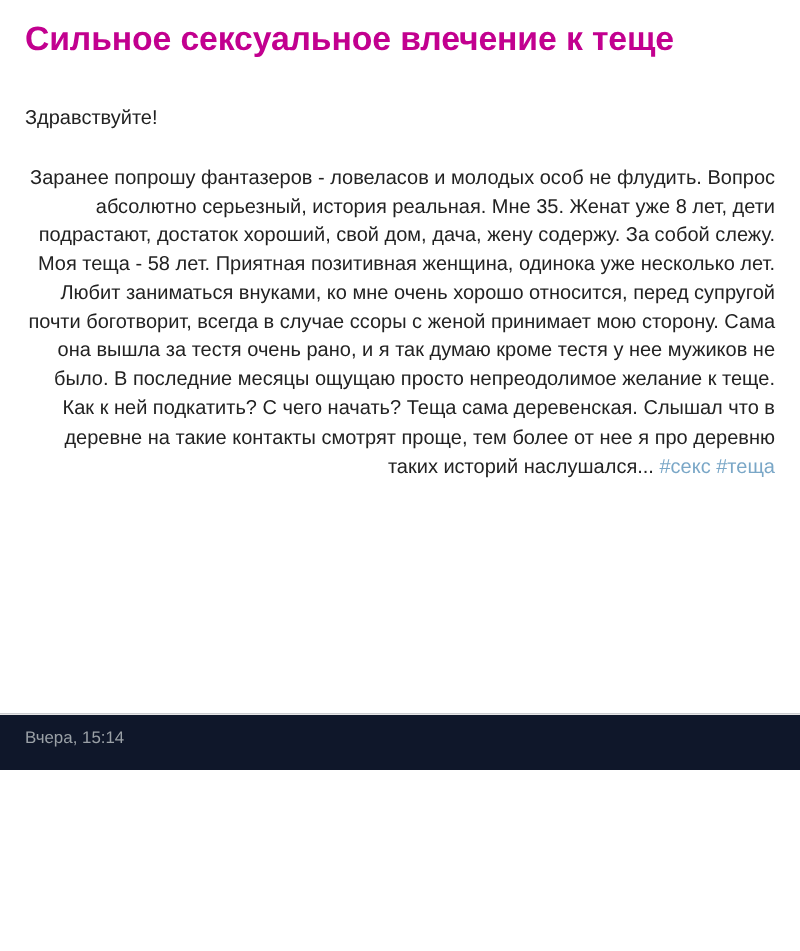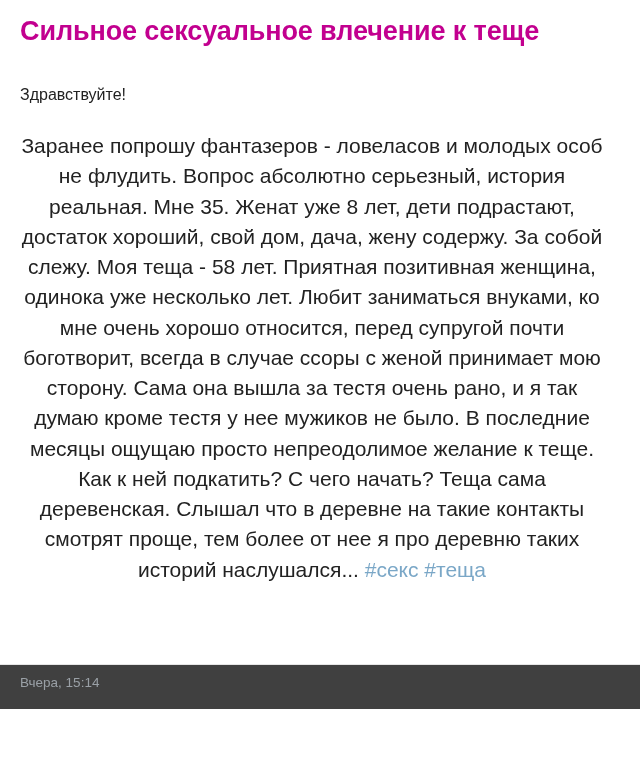--- a/index.html
+++ b/index.html
@@ -9,21 +9,21 @@
   body {
     width: 640px;
     height: 761px;
     background: #ffffff;
     font-family: "Liberation Sans", sans-serif;
     -webkit-font-smoothing: antialiased;
   }
   .post {
     position: relative;
     width: 640px;
-    height: 709px;
+    height: 616px;
     box-sizing: border-box;
     padding: 14px 20px 0 20px;
     background: #ffffff;
     overflow: hidden;
   }
   .post-title {
     margin: 0;
     padding: 0;
     color: #c2008f;
     font-family: "Liberation Sans", sans-serif;
@@ -32,37 +32,37 @@
     line-height: 1.32;
     letter-spacing: -0.1px;
   }
   .post-greeting {
     margin: 34px 0 0 0;
     color: #222222;
     font-size: 16px;
     line-height: 1.35;
   }
   .post-body {
-    margin: 26px 16px 0 0;
+    margin: 26px 0 0 0;
     color: #222222;
-    font-size: 21px;
+    font-size: 16px;
     line-height: 1.44;
-    text-align: center;
+    text-align: right;
   }
   .post-body .tags {
     color: #7aa7c7;
   }
   .post-footer {
     position: absolute;
     left: 0;
     right: 0;
     bottom: 0;
     height: 44px;
     border-top: 1px solid #e6e6e6;
-    background: #404040;
+    background: #0f172a;
   }
   .post-timestamp {
     position: absolute;
     left: 20px;
     top: 11px;
     color: #9aa0a6;
     font-size: 13.5px;
     line-height: 1;
   }
 </style>

